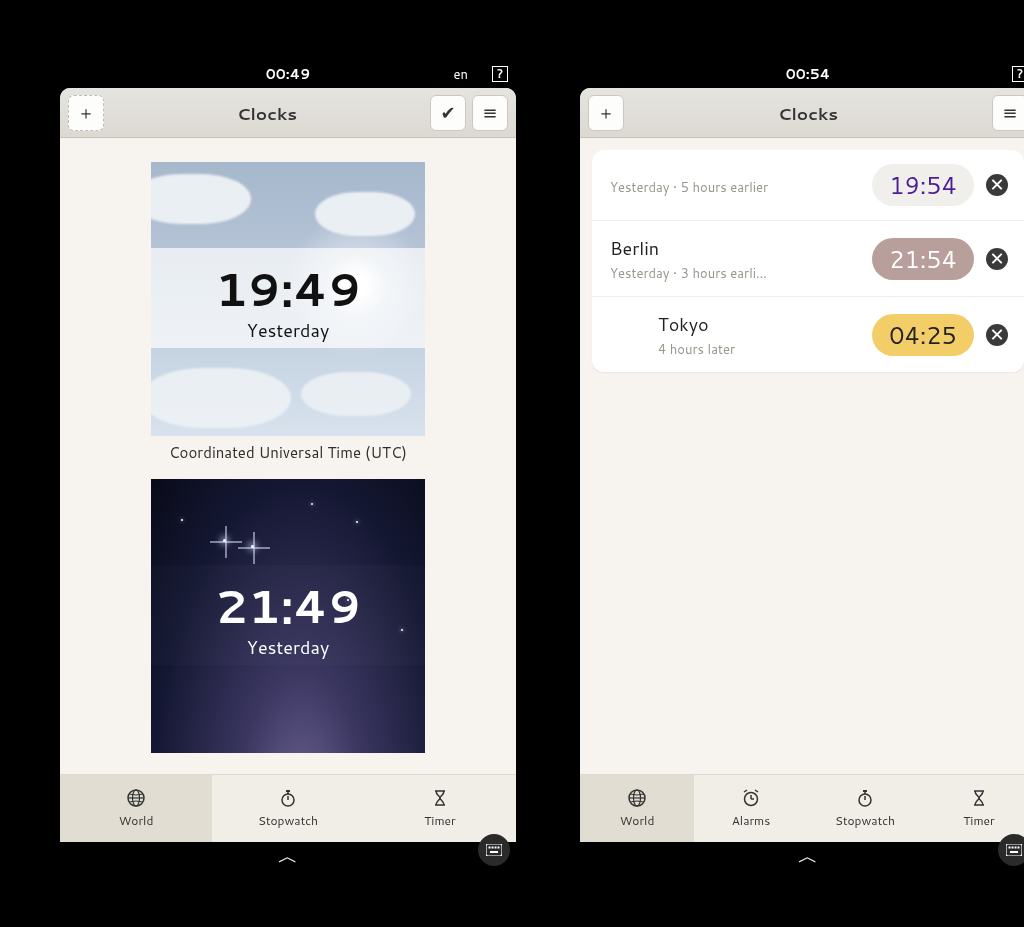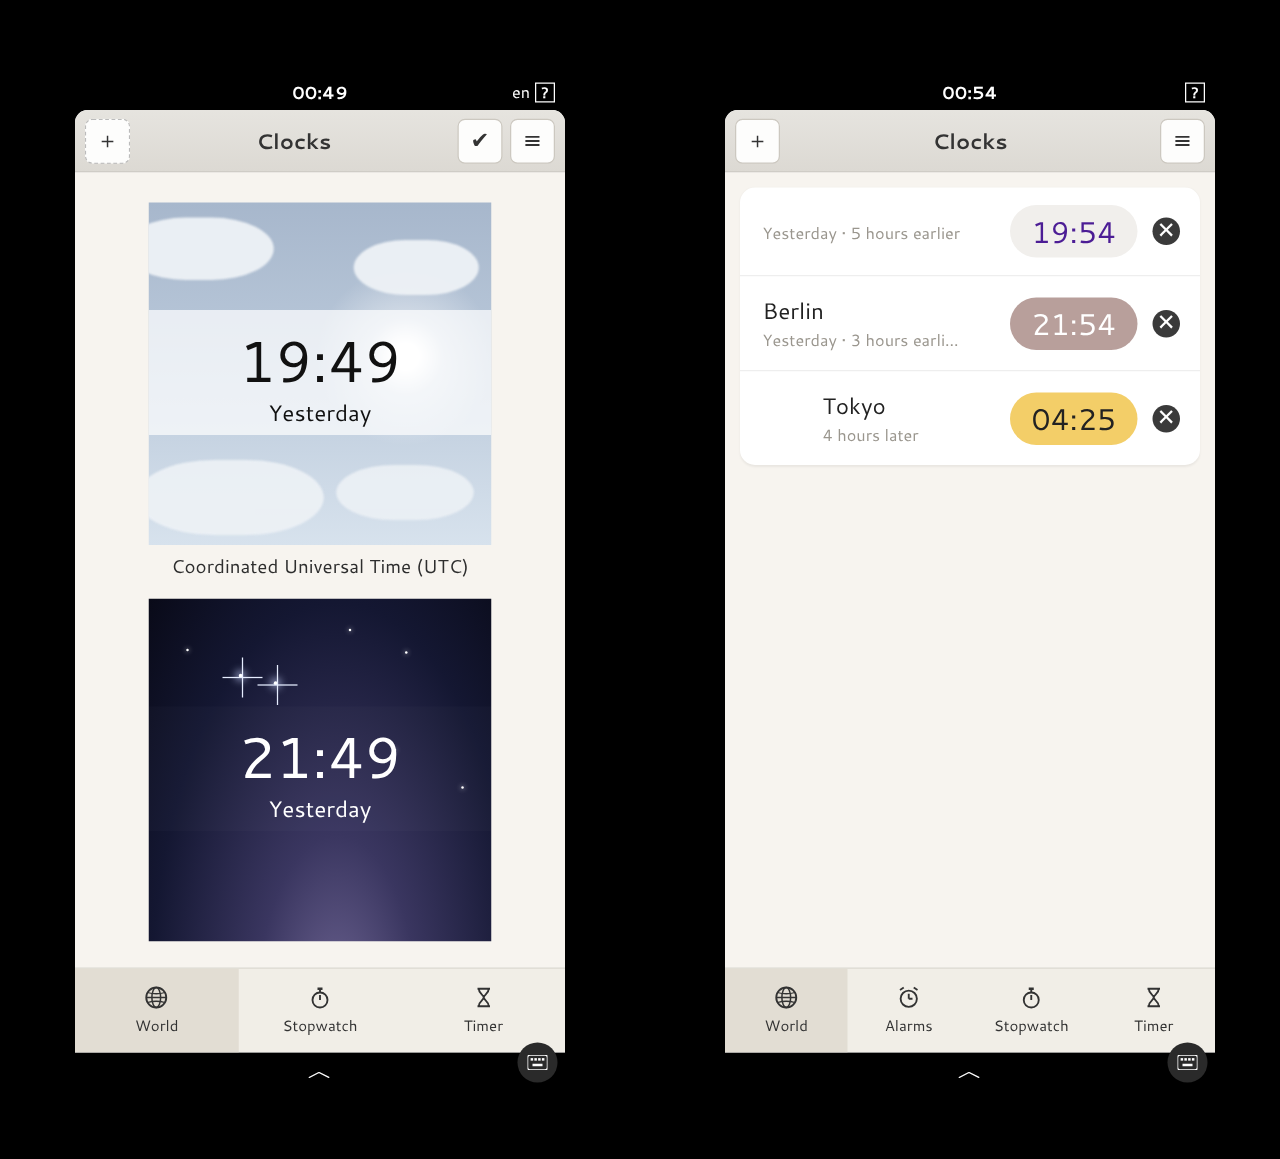--- a/index.html
+++ b/index.html
@@ -7,42 +7,42 @@
     width: 1024px;
     height: 927px;
     background: #000;
     font-family: Cantarell, "Segoe UI", Ubuntu, sans-serif;
     color: #2e2e2e;
     overflow: hidden;
   }
 
   .phone {
     position: absolute;
-    width: 392px;
+    width: 456px;
     height: 810px;
     overflow: hidden;
     background: #000;
   }
   .phone.left  { left: 60px;  top: 60px; }
   .phone.right { left: 580px; top: 60px; }
 
   
   .statusbar {
     height: 28px;
     display: flex;
     justify-content: center;
     align-items: center;
     color: #fff;
     font-weight: 700;
     font-size: 14px;
     position: relative;
   }
   .statusbar .lang {
     position: absolute;
-    right: 28px;
+    right: 48px;
     font-size: 13px;
     font-weight: 400;
   }
   .statusbar .qmark {
     position: absolute;
     right: 8px;
     width: 16px; height: 16px;
     border: 1px solid #fff;
     font-size: 12px;
     line-height: 14px;
@@ -117,21 +117,21 @@
   .tile-time {
     position: absolute;
     left: 0; right: 0;
     top: 50%;
     transform: translateY(-50%);
     text-align: center;
     z-index: 5;
   }
   .tile-time .big {
     font-size: 46px;
-    font-weight: 400;
+    font-weight: 700;
   }
   .tile-time .sub {
     font-size: 18px;
     font-weight: 400;
     margin-top: -4px;
   }
   .tile.day .tile-time { color: #111; }
   .tile.night .tile-time { color: #fff; }
 
   .tile .band {

